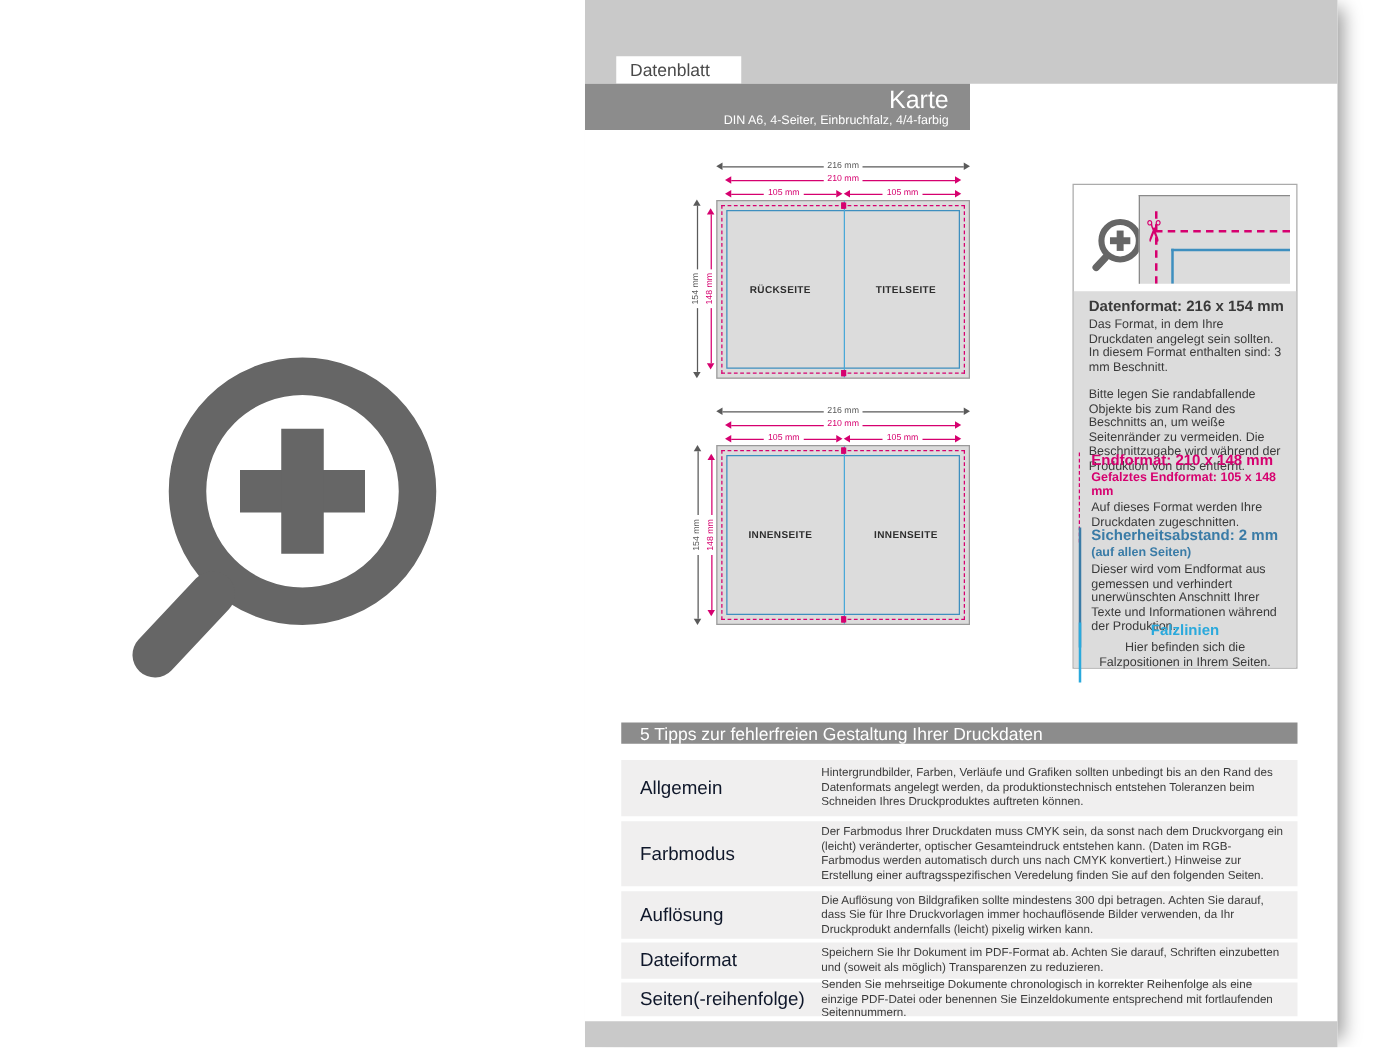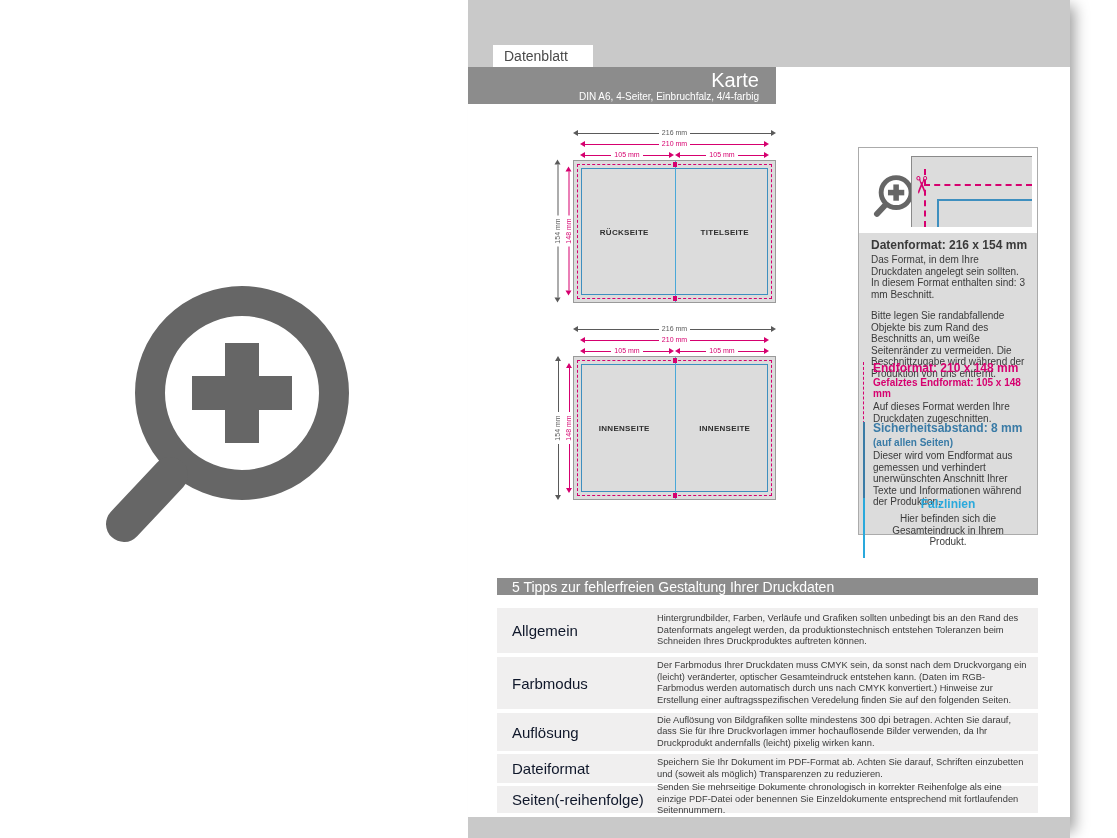--- a/index.html
+++ b/index.html
@@ -236,28 +236,28 @@
         <p>Bitte legen Sie randabfallende Objekte bis zum Rand des Beschnitts an, um weiße Seitenränder zu vermeiden. Die Beschnittzugabe wird während der Produktion von uns entfernt.</p>
       </div>
 
       <div class="info-sec pink" style="top:214px;">
         <h3>Endformat: 210 x 148 mm</h3>
         <h4>Gefalztes Endformat: 105 x 148 mm</h4>
         <p>Auf dieses Format werden Ihre Druckdaten zugeschnitten.</p>
       </div>
 
       <div class="info-sec blue" style="top:274px;">
-        <h3>Sicherheitsabstand: 8 mm</h3>
+        <h3>Sicherheitsabstand: 2 mm</h3>
         <h4>(auf allen Seiten)</h4>
         <p>Dieser wird vom Endformat aus gemessen und verhindert unerwünschten Anschnitt Ihrer Texte und Informationen während der Produktion.</p>
       </div>
 
       <div class="info-sec cyan" style="top:350px;">
         <h3>Falzlinien</h3>
-        <p>Hier befinden sich die Gesamteindruck in Ihrem Produkt.</p>
+        <p>Hier befinden sich die Falzpositionen in Ihrem Seiten.</p>
       </div>
     </div>
 
     <div class="tips-header">
       <span>5 Tipps zur fehlerfreien Gestaltung Ihrer Druckdaten</span>
     </div>
 
     <div class="tip-row" style="top:608px;height:45px;">
       <div class="tip-label">Allgemein</div>
       <div class="tip-text">Hintergrundbilder, Farben, Verläufe und Grafiken sollten unbedingt bis an den Rand des Datenformats angelegt werden, da produktionstechnisch entstehen Toleranzen beim Schneiden Ihres Druckproduktes auftreten können.</div>

